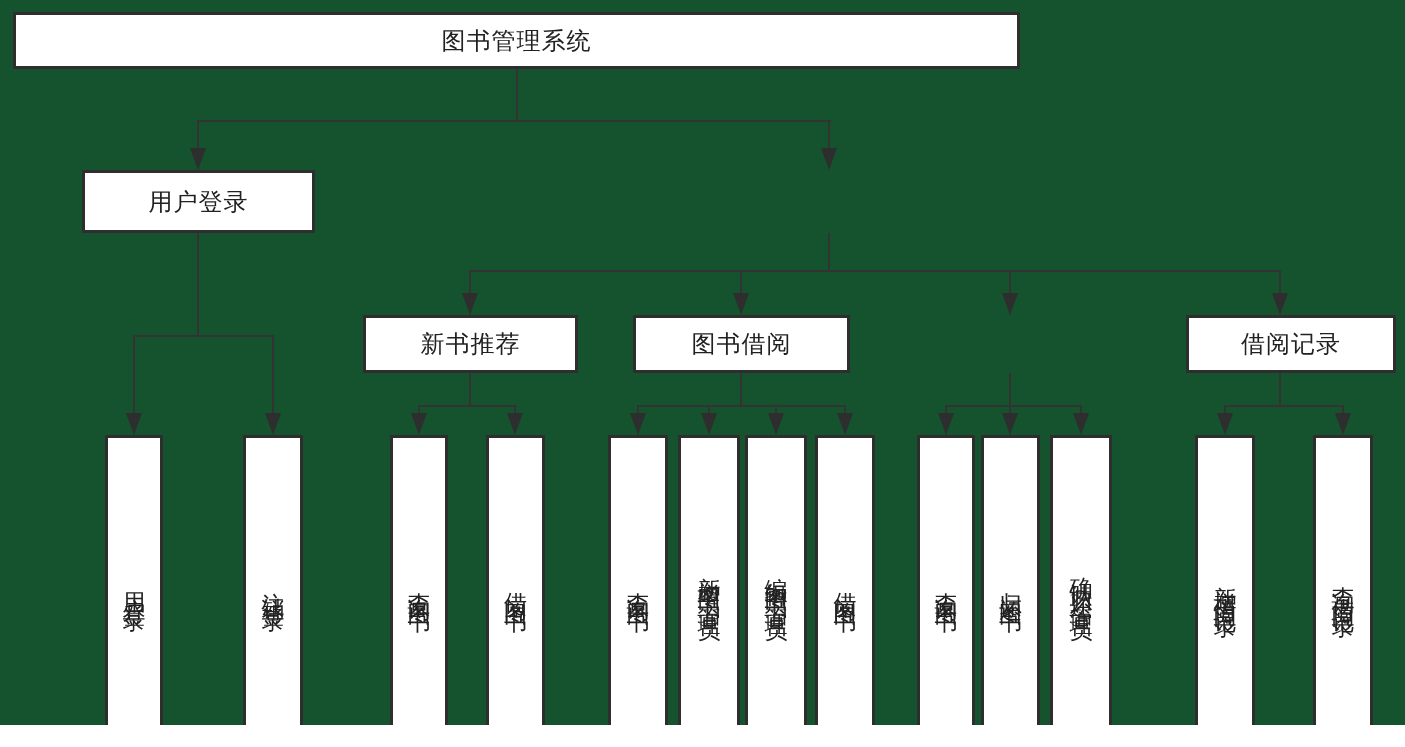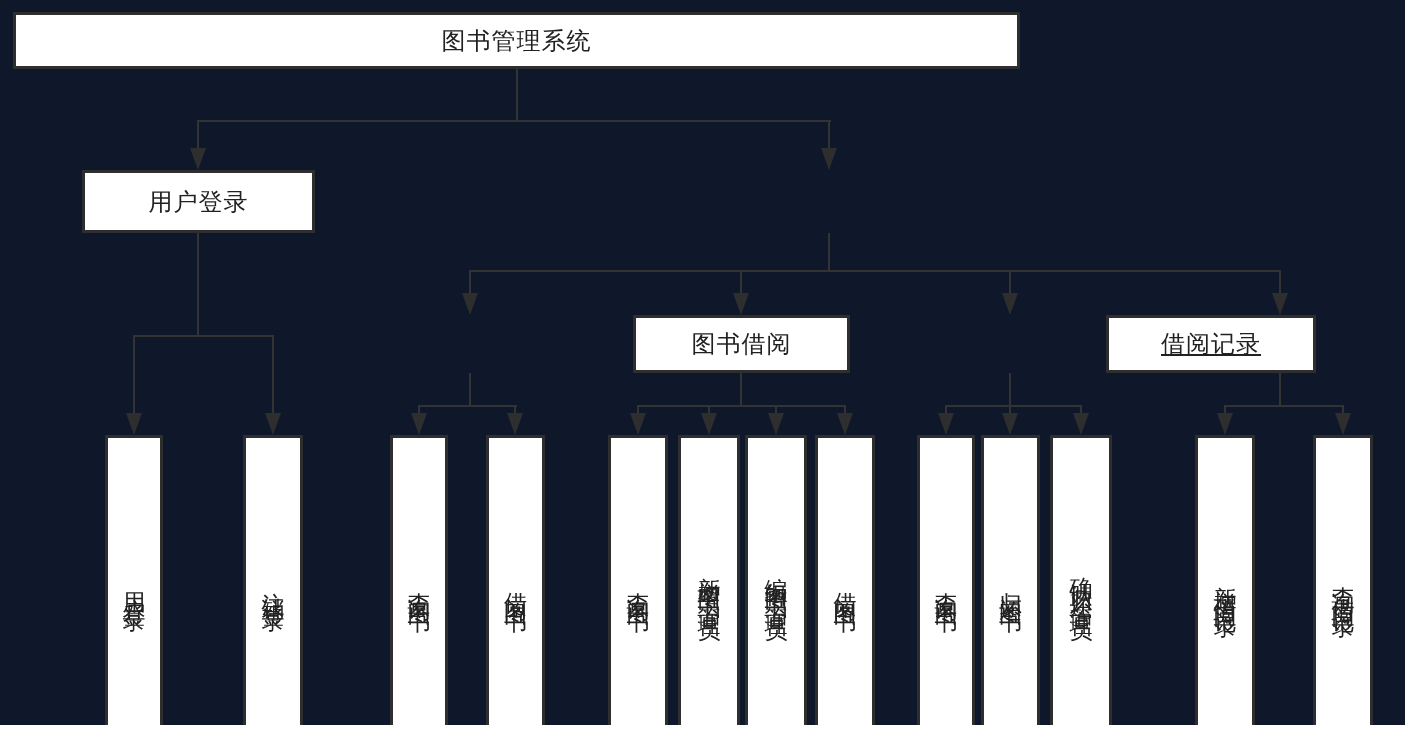--- a/index.html
+++ b/index.html
@@ -1,17 +1,17 @@
 <!DOCTYPE html>
 <html><head>
 <meta charset="utf-8">
 <style>
   html,body{margin:0;padding:0;background:#ffffff;}
   .canvas{
-    position:relative;width:1405px;height:725px;background:#0f172a;overflow:hidden;
+    position:relative;width:1405px;height:725px;background:#14532d;overflow:hidden;
     font-family:"Liberation Sans","DejaVu Sans",sans-serif;
   }
   .box{
     position:absolute;background:#ffffff;border:3px solid #2e2e2e;box-sizing:border-box;
     display:flex;align-items:center;justify-content:center;
     color:#212121;font-size:24px;letter-spacing:1px;white-space:nowrap;
   }
   .leaf{
     writing-mode:vertical-rl;text-orientation:mixed;
     font-size:23px;letter-spacing:6px;line-height:1;
@@ -59,24 +59,27 @@
   <div class="hl" style="left:469px;top:270px;width:812px;"></div>
   <div class="vl" style="left:469px;top:270px;height:25px;"></div>
   <div class="ar" style="left:462px;top:293px;"></div>
   <div class="vl" style="left:740px;top:270px;height:25px;"></div>
   <div class="ar" style="left:733px;top:293px;"></div>
   <div class="vl" style="left:1009px;top:270px;height:25px;"></div>
   <div class="ar" style="left:1002px;top:293px;"></div>
   <div class="vl" style="left:1279px;top:270px;height:25px;"></div>
   <div class="ar" style="left:1272px;top:293px;"></div>
 
+  <div class="box" style="left:363px;top:315px;width:215px;height:58px;">
+    <span>新书推荐</span>
+  </div>
   <div class="box" style="left:633px;top:315px;width:217px;height:58px;text-align:right;">
     <span>图书借阅</span>
   </div>
-  <div class="box" style="left:1106px;top:315px;width:210px;height:58px;text-decoration:underline;">
+  <div class="box" style="left:1186px;top:315px;width:210px;height:58px;">
     <span>借阅记录</span>
   </div>
 
   <div class="vl" style="left:469px;top:373px;height:33px;"></div>
   <div class="hl" style="left:418px;top:405px;width:99px;"></div>
   <div class="vl" style="left:418px;top:405px;height:10px;"></div>
   <div class="ar" style="left:411px;top:413px;"></div>
   <div class="vl" style="left:514px;top:405px;height:10px;"></div>
   <div class="ar" style="left:507px;top:413px;"></div>
 

